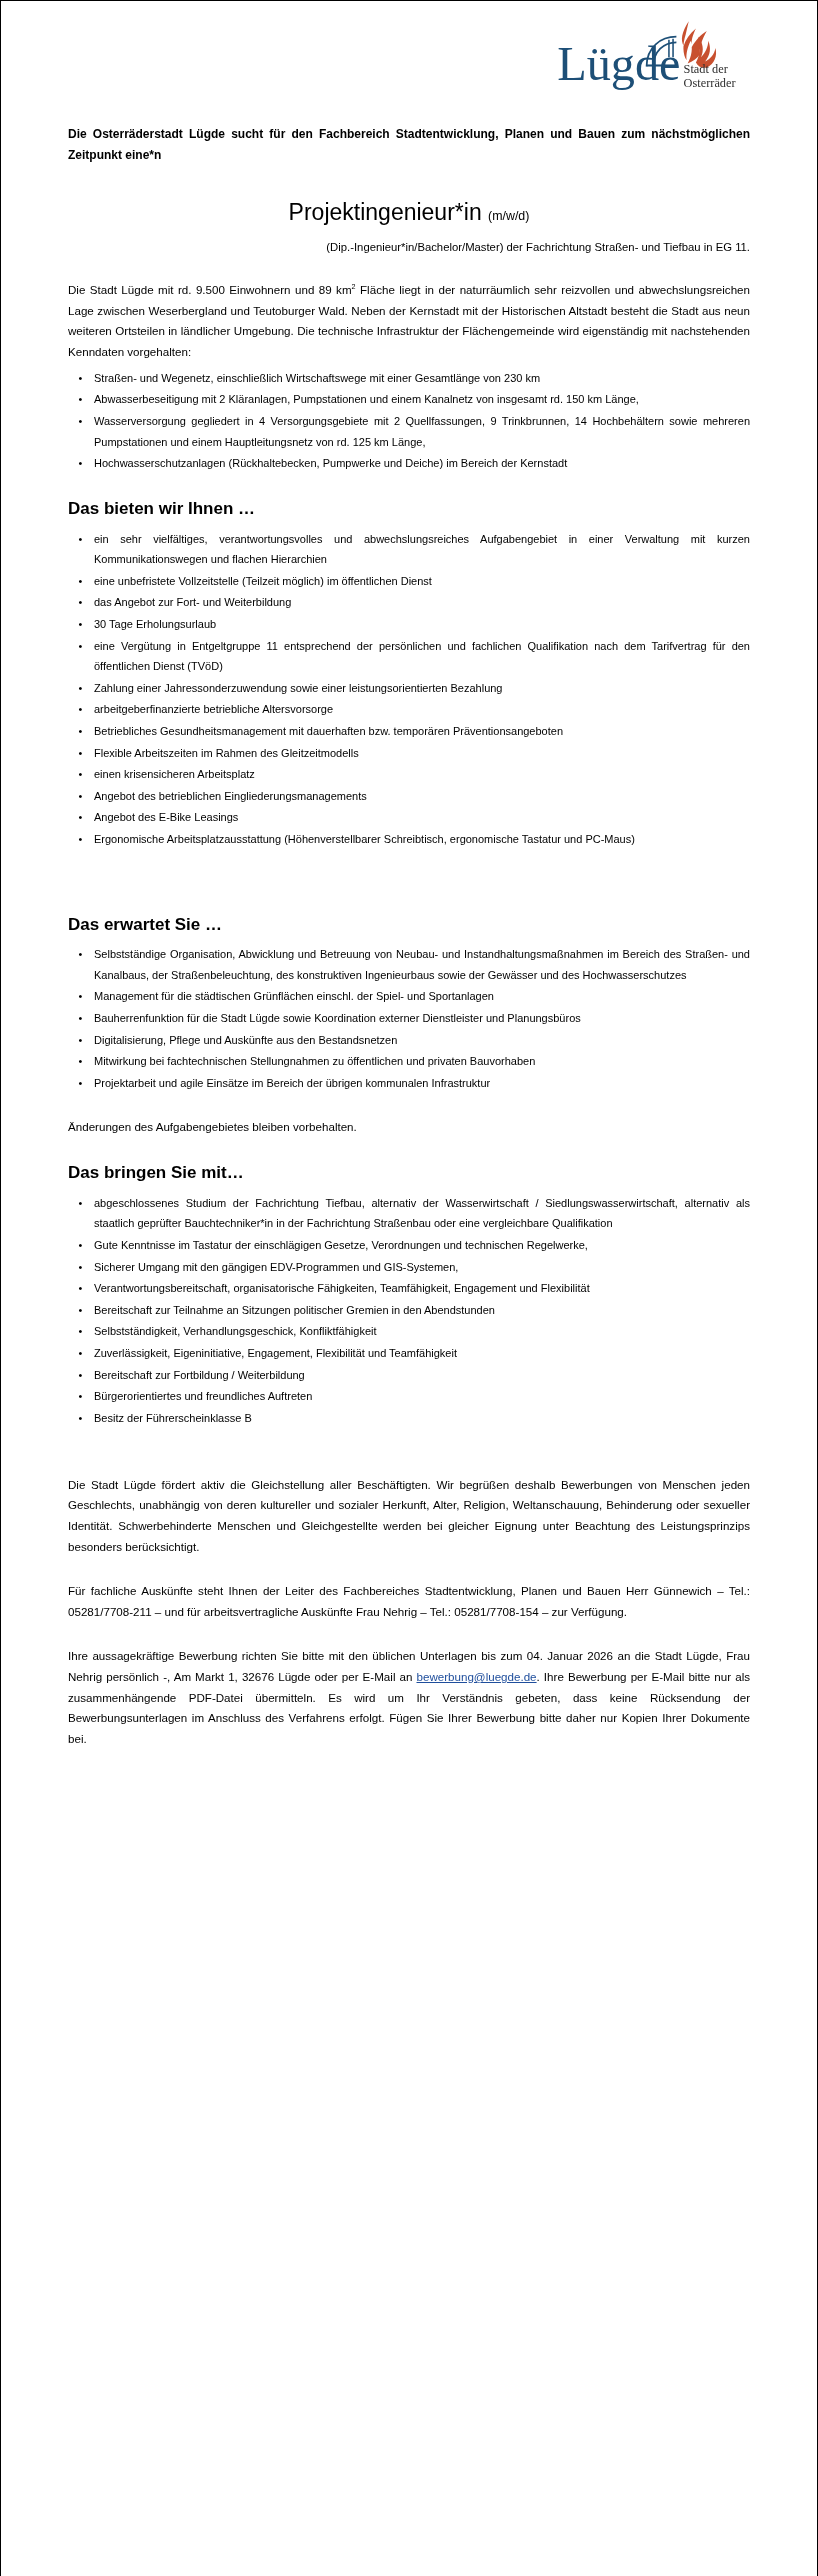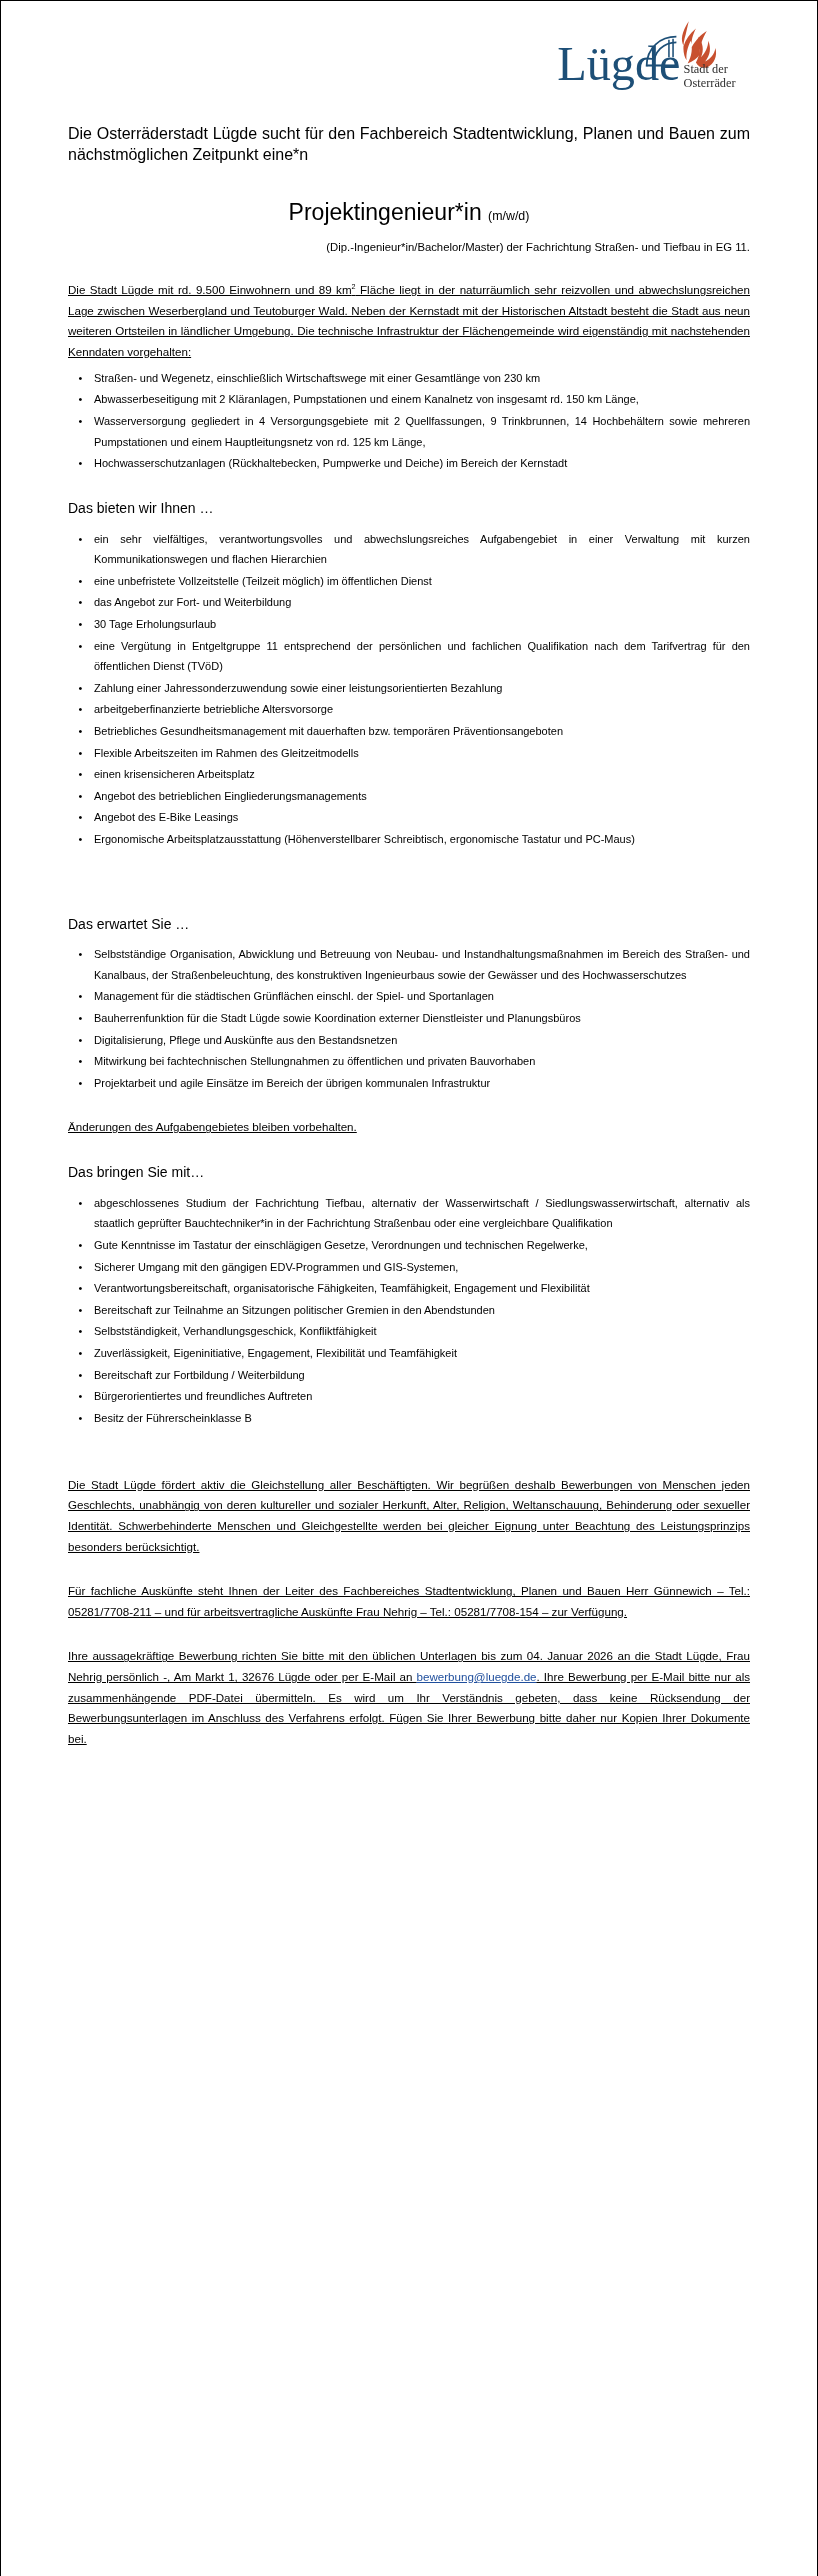--- a/index.html
+++ b/index.html
@@ -33,24 +33,25 @@
     position: absolute;
     right: 14px;
     top: 4.1px;
     width: 185px;
     height: 98px;
   }
   .logo-svg { display: block; width: 185px; height: 98px; }
 
   
   .intro {
-    font-size: 16px;
+    font-size: 12px;
     line-height: 20.6px;
     text-align: justify;
     margin: 0 0 2.1px 0;
+    font-weight: bold;
   }
   .title-block {
     text-align: center;
     margin: 32px 0 0 0;
   }
   .job-title {
     font-size: 23px;
     line-height: 29px;
     font-weight: 400;
     letter-spacing: 0px;
@@ -64,27 +65,26 @@
     line-height: 18.5px;
     margin: 7.2px 0 0 0;
     text-align: right;
   }
   .body-par {
     font-size: 11.6px;
     line-height: 20.6px;
     text-align: justify;
     margin: 24px 0 0 0;
     hyphens: manual;
-    text-decoration: underline;
   }
   .body-par.tight { margin-top: 17.5px; }
   .section-head {
-    font-size: 14px;
+    font-size: 17px;
     line-height: 17.5px;
-    font-weight: 400;
+    font-weight: 700;
     margin: 26px 0 11.3px 0;
   }
   ul.blist {
     margin: 5.2px 0 0 0;
     padding: 0 0 0 26px;
     list-style: none;
   }
   ul.blist > li {
     position: relative;
     font-size: 11px;

